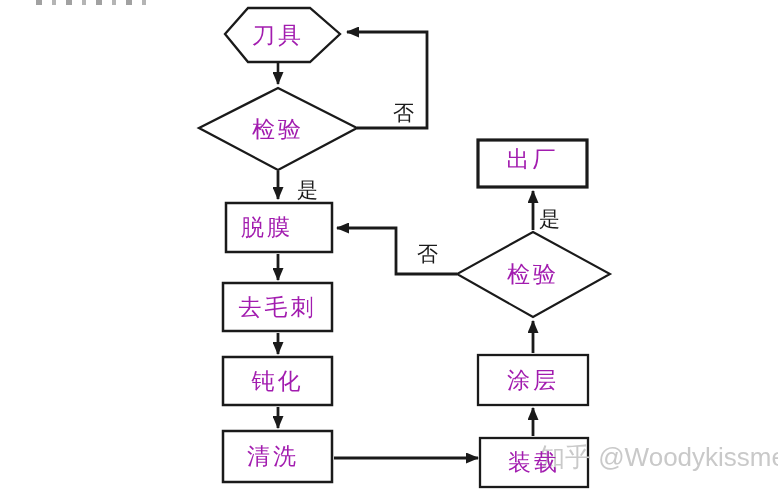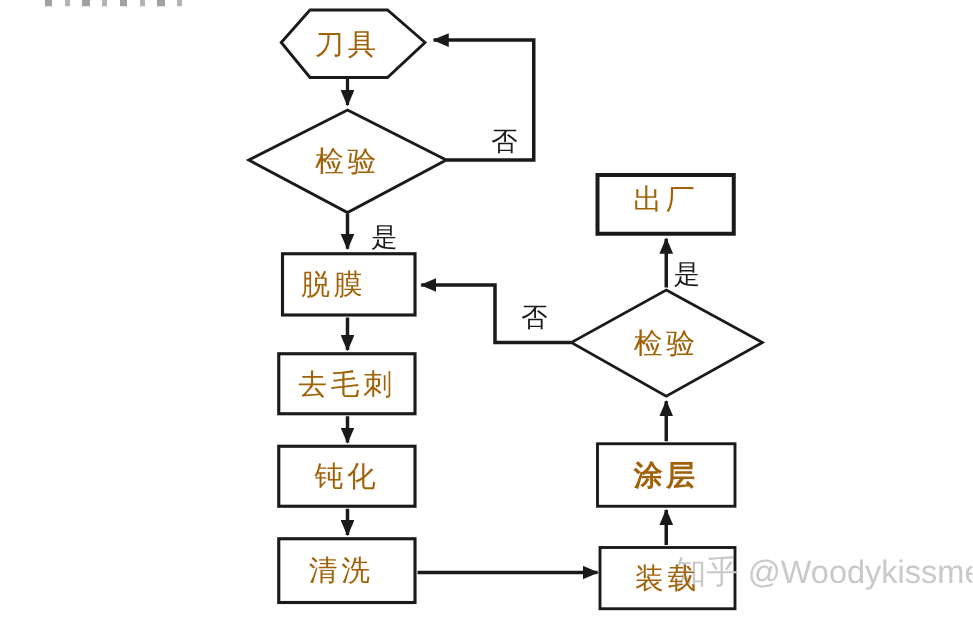--- a/index.html
+++ b/index.html
@@ -7,21 +7,21 @@
     position:relative;
     width:778px;height:497px;
     background:#ffffff;
     overflow:hidden;
     font-family:"Liberation Serif", serif;
   }
   .layer{position:absolute;left:0;top:0;}
   .node-label{
     position:absolute;
     display:flex;align-items:center;justify-content:center;
-    font-size:23px;color:#a16207;letter-spacing:3px;
+    font-size:23px;color:#a21caf;letter-spacing:3px;
     white-space:nowrap;z-index:3;
   }
   .edge-label{
     position:absolute;
     font-size:21px;color:#1b1b1b;
     white-space:nowrap;z-index:3;
   }
   .watermark{
     position:absolute;left:539px;top:442px;
     font-size:26px;line-height:30px;
@@ -98,21 +98,21 @@
   <div class="node-label" style="left:226px;top:203px;width:82px;height:49px;">脱膜</div>
 
   <div class="node-label" style="left:223px;top:283px;width:109px;height:48px;border-radius:10px;">去毛刺</div>
 
   <div class="node-label" style="left:223px;top:357px;width:109px;height:48px;text-align:center;">钝化</div>
 
   <div class="node-label" style="left:223px;top:431px;width:100px;height:51px;">清洗</div>
 
   <div class="node-label" style="left:480px;top:438px;width:108px;height:49px;">装载</div>
 
-  <div class="node-label" style="left:478px;top:355px;width:110px;height:50px;font-weight:bold;">涂层</div>
+  <div class="node-label" style="left:478px;top:355px;width:110px;height:50px;">涂层</div>
 
   <div class="node-label" style="left:473px;top:257px;width:120px;height:34px;">检验</div>
 
   <div class="node-label" style="left:478px;top:140px;width:109px;height:38px;">出厂</div>
 
   <div class="edge-label" style="left:393px;top:99px;">否</div>
 
   <div class="edge-label" style="left:297px;top:176px;">是</div>
 
   <div class="edge-label" style="left:417px;top:240px;">否</div>

